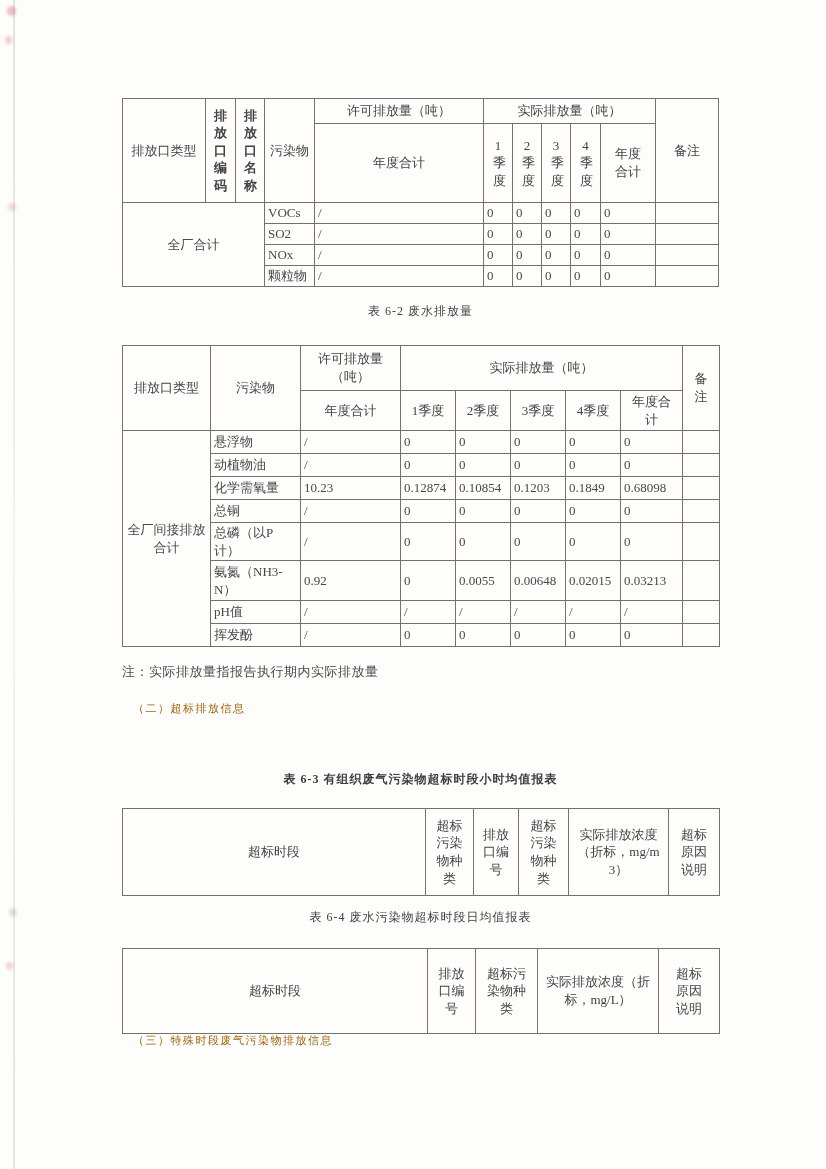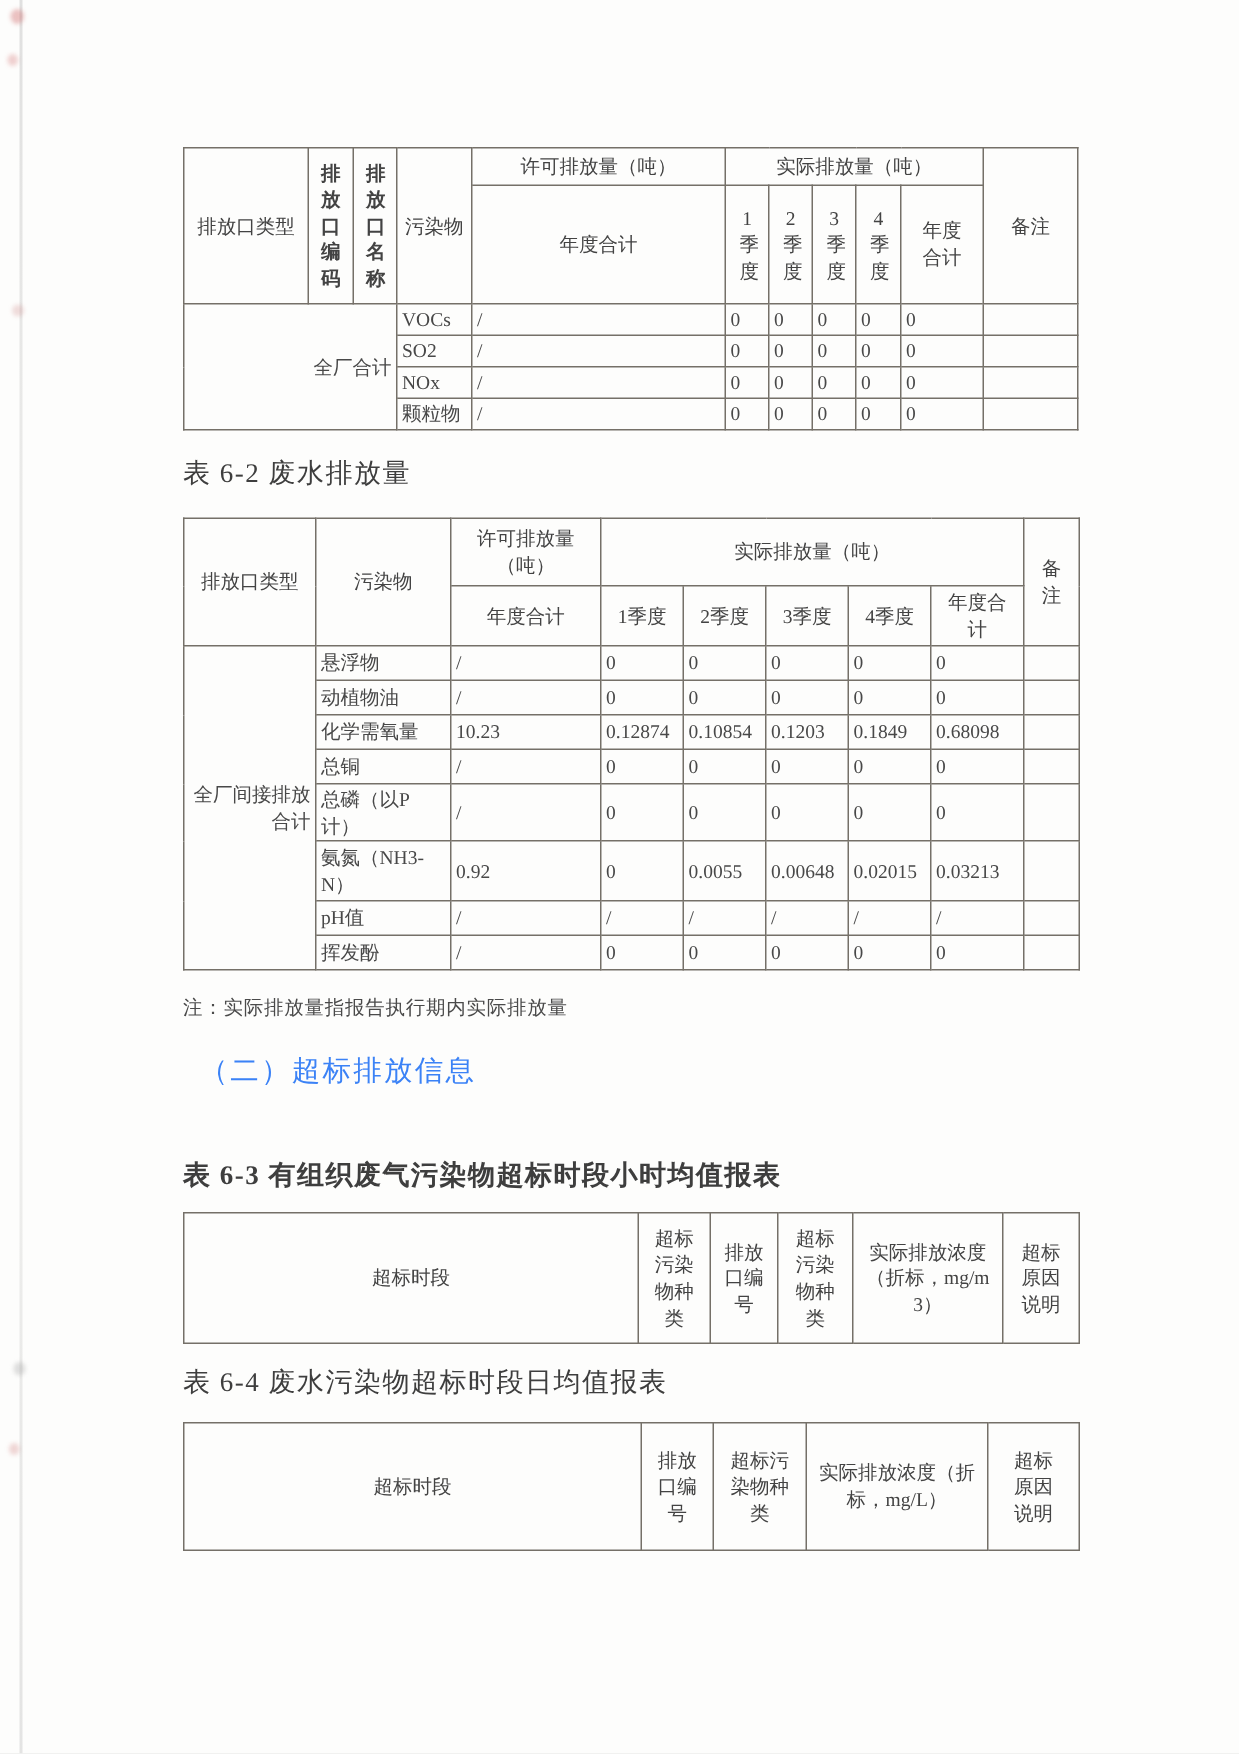--- a/index.html
+++ b/index.html
@@ -38,60 +38,61 @@
     border: 1px solid #757068;
     vertical-align: middle;
     font-weight: normal;
     padding: 1px 3px;
     line-height: 1.35;
     word-break: break-all;
     overflow: hidden;
   }
   th { text-align: center; color: #434343; }
   td { text-align: left; }
-  td.center { text-align: right; }
+  td.center { text-align: center; }
 
   .t1 { top: 98px; }
   .t2 { top: 345px; }
   .t3 { top: 808px; }
   .t4 { top: 948px; }
 
   .vhead   { padding: 1px 8px; font-weight: bold; }    
   .vhead2  { padding: 1px 11px; }   
   .wrap2   { padding: 1px 12px; }   
   .wrap2b  { padding: 1px 9px; }    
   .wrap2c  { padding: 1px 8px; }
   .wrap2d  { padding: 1px 11px; }
   .wrap3   { padding: 1px 10px; }   
   .wrap2e  { padding: 1px 16px; }
 
   .caption {
     position: absolute;
     left: 122px;
     width: 597px;
-    font-size: 18px;
+    text-align: center;
+    font-size: 12px;
     color: #3e3e3e;
     letter-spacing: 1px;
   }
   .cap2 { top: 303px; }
   .cap3 { top: 771px; font-weight: bold; }
   .cap4 { top: 909px; }
 
   .note {
     position: absolute;
     left: 122px; top: 663px;
     font-size: 13px;
     color: #4a4a4a;
     letter-spacing: .5px;
   }
   .section-heading {
     position: absolute;
     left: 133px;
-    font-size: 19px;
-    color: #3b82f6;
+    font-size: 11px;
+    color: #a16207;
     letter-spacing: 1.5px;
   }
   .h2 { top: 701px; }
   .h3 { top: 1033px; }
 </style>
 </head>
 <body>
 
 <div class="page">
 
@@ -333,14 +334,15 @@
         <tr style="height:85px">
       <th>超标时段</th>
       <th class="wrap3">排放口编号</th>
       <th class="wrap2d">超标污染物种类</th>
       <th>实际排放浓度（折标，mg/L）</th>
       <th class="wrap2e">超标原因说明</th>
     </tr>
   </tbody>
     </table>
 
+  <div class="section-heading h3">（三）特殊时段废气污染物排放信息</div>
 
 </div>
 
 </body></html>

